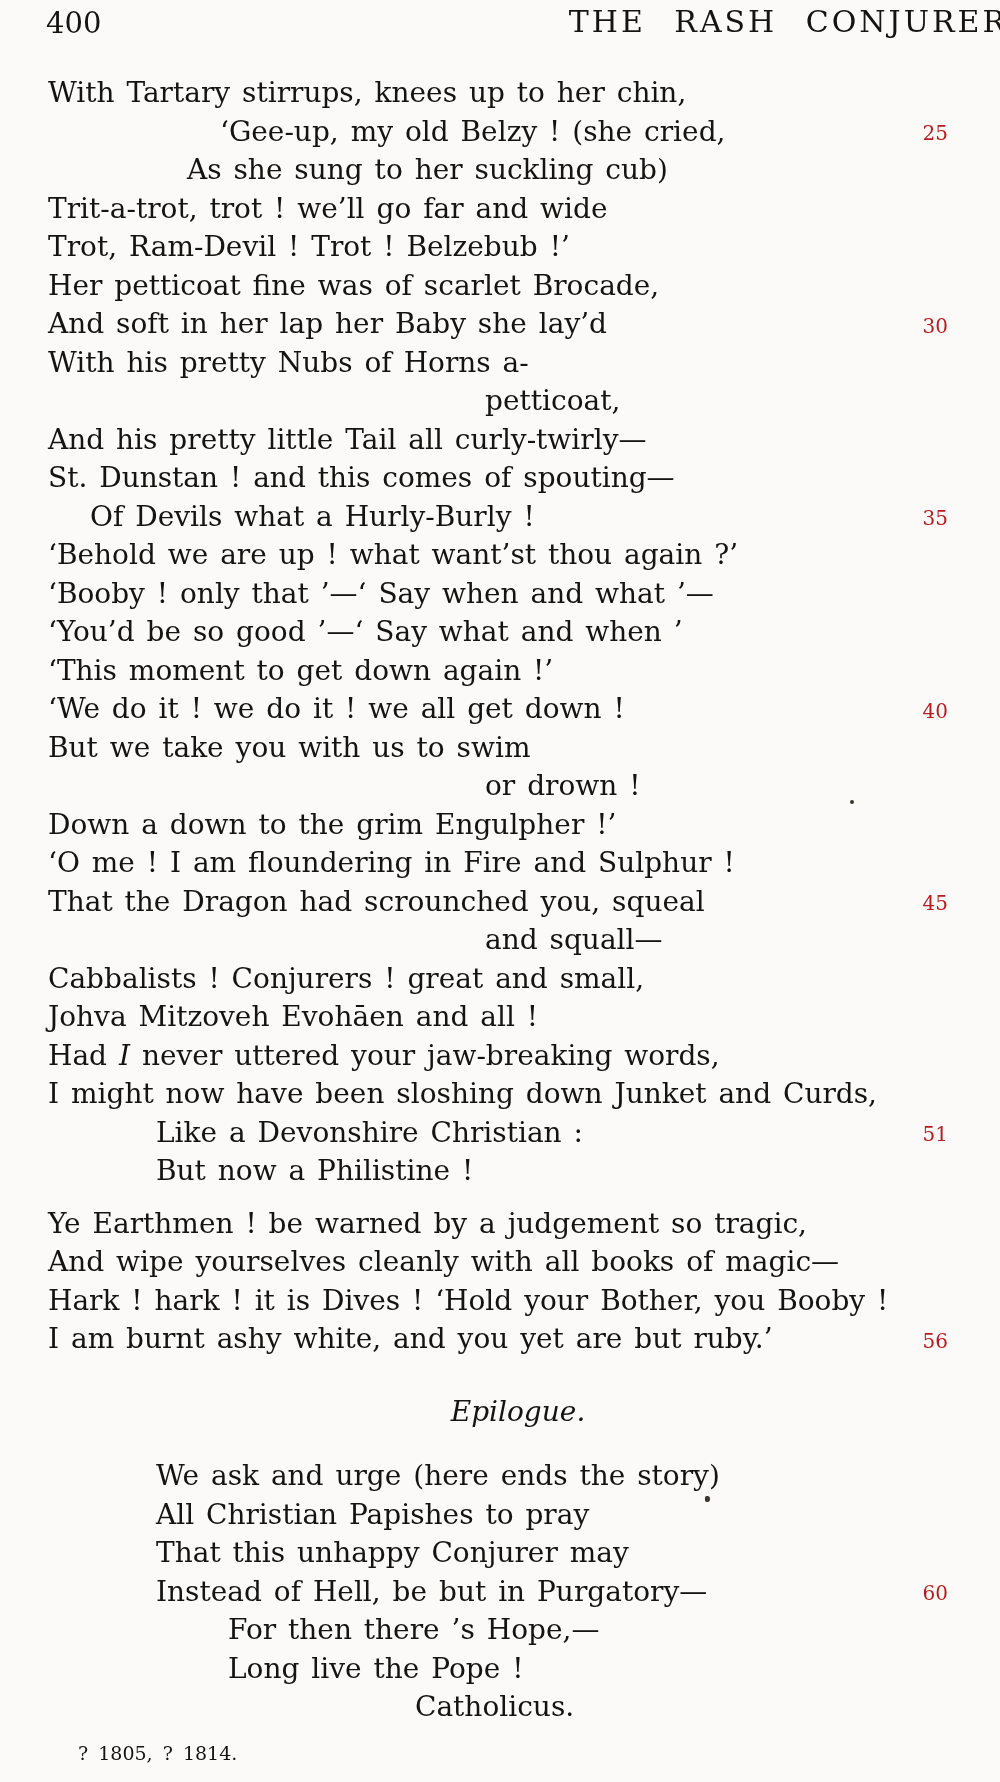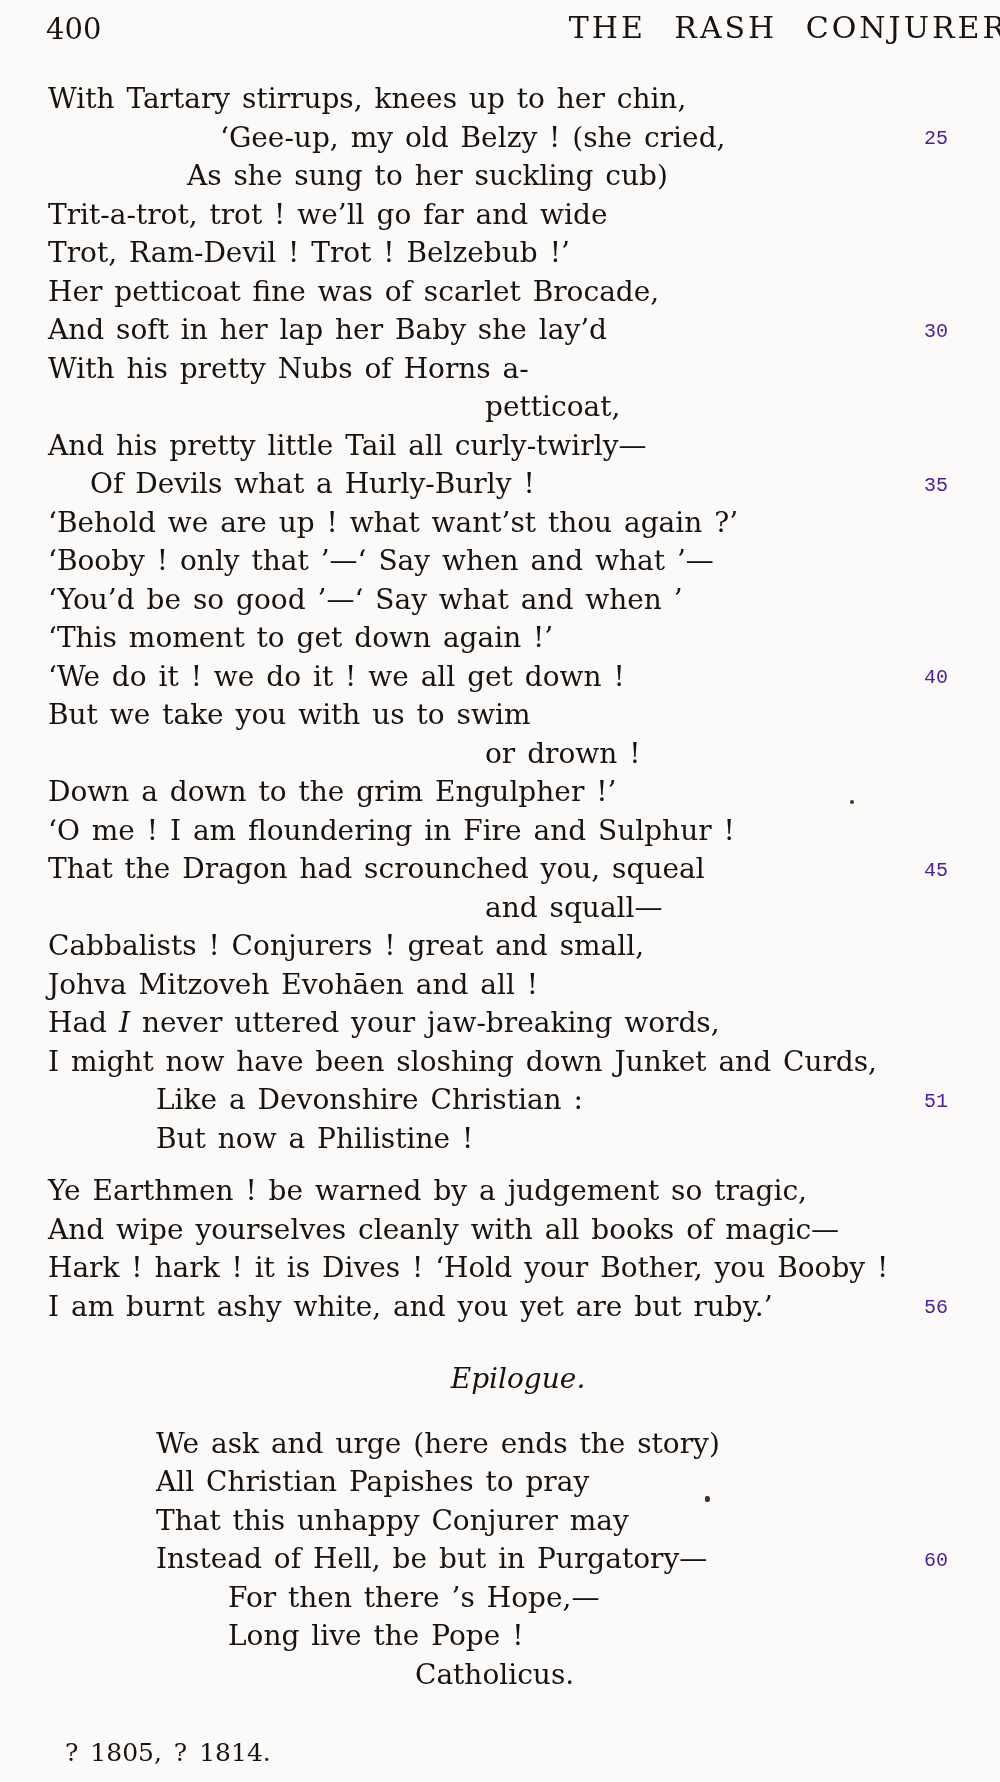--- a/index.html
+++ b/index.html
@@ -4,58 +4,58 @@
 <style>
   html,body { margin:0; padding:0; background:#ffffff; }
   .page {
     position:relative;
     width:1000px; height:1782px;
     background:#fbfaf8;
     font-family:"DejaVu Serif","Liberation Serif",serif;
     color:#171310;
     overflow:hidden;
   }
-  .header { position:relative; height:38px; margin-top:10px; }
+  .header { position:relative; height:38px; margin-top:4px; }
   .pagenum {
     position:absolute; left:46px; top:2px;
     font-size:29px; line-height:34px;
   }
   .title {
     position:absolute; left:8px; top:0; width:100%;
     text-align:right; font-size:30px; line-height:36px;
     letter-spacing:3px; word-spacing:16px;
   }
   .poem { position:relative; margin:0 52px 0 48px; padding-top:32px; }
   .pline {
     position:relative;
     font-size:28px; line-height:38.5px;
     white-space:nowrap;
     word-spacing:3px;
   }
   .lnum {
     position:absolute; right:0; bottom:8px;
-    font-size:20px; line-height:1; color:#4c1d95;font-family:Liberation Mono, monospace;
+    font-size:20px; line-height:1; color:#b91c1c;
   }
   .ind0{padding-left:0}
   .ind1{padding-left:42px}
   .ind2{padding-left:108px}
   .ind3{padding-left:139px}
   .ind4{padding-left:172px}
   .ind5{padding-left:180px}
   .ind6{padding-left:437px}
   .ind7{padding-left:367px}
   .stanza-1 { margin-top:14px; }
   .heading {
     text-align:center; padding-left:40px;
     font-style:italic;
     margin-top:34px; margin-bottom:26px;
   }
   .footer-date {
-    position:absolute; left:65px; top:1738px;
-    font-size:25px; line-height:30px;
+    position:absolute; left:78px; top:1738px;
+    font-size:19px; line-height:30px;
     word-spacing:4px;
   }
   .speck { position:absolute; background:#3a342c; border-radius:50%; }
   .speck-1 { left:850px; top:800px; width:4px; height:4px; }
   .speck-2 { left:705px; top:1496px; width:5px; height:6px; border-radius:40% 60% 60% 40%; }
   i { font-style:italic; }
 </style>
 </head>
 <body>
 
@@ -70,20 +70,21 @@
         <div class="pline ind0"><span>With Tartary stirrups, knees up to her chin,</span></div>
         <div class="pline ind4"><span>‘Gee-up, my old Belzy ! (she cried,</span><span class="lnum">25</span></div>
         <div class="pline ind3"><span>As she sung to her suckling cub)</span></div>
         <div class="pline ind0"><span>Trit-a-trot, trot !  we’ll go far and wide</span></div>
         <div class="pline ind0"><span>Trot, Ram-Devil !  Trot !  Belzebub !’</span></div>
         <div class="pline ind0"><span>Her petticoat fine was of scarlet Brocade,</span></div>
         <div class="pline ind0"><span>And soft in her lap her Baby she lay’d</span><span class="lnum">30</span></div>
         <div class="pline ind0"><span>With his pretty Nubs of Horns a-</span></div>
         <div class="pline ind6"><span>petticoat,</span></div>
         <div class="pline ind0"><span>And his pretty little Tail all curly-twirly—</span></div>
+        <div class="pline ind0"><span>St. Dunstan ! and this comes of spouting—</span></div>
         <div class="pline ind1"><span>Of Devils what a Hurly-Burly !</span><span class="lnum">35</span></div>
         <div class="pline ind0"><span>‘Behold we are up !  what want’st thou again ?’</span></div>
         <div class="pline ind0"><span>‘Booby !  only that ’—‘ Say when and what ’—</span></div>
         <div class="pline ind0"><span>‘You’d be so good ’—‘ Say what and when ’</span></div>
         <div class="pline ind0"><span>‘This moment to get down again !’</span></div>
         <div class="pline ind0"><span>‘We do it !  we do it !  we all get down !</span><span class="lnum">40</span></div>
         <div class="pline ind0"><span>But we take you with us to swim</span></div>
         <div class="pline ind6"><span>or drown !</span></div>
         <div class="pline ind0"><span>Down a down to the grim Engulpher !’</span></div>
         <div class="pline ind0"><span>‘O me !  I am floundering in Fire and Sulphur !</span></div>

